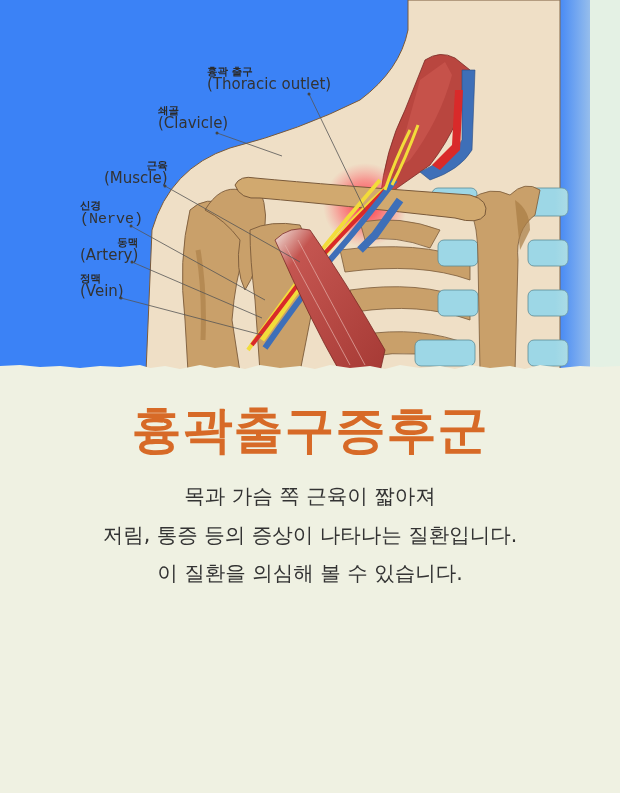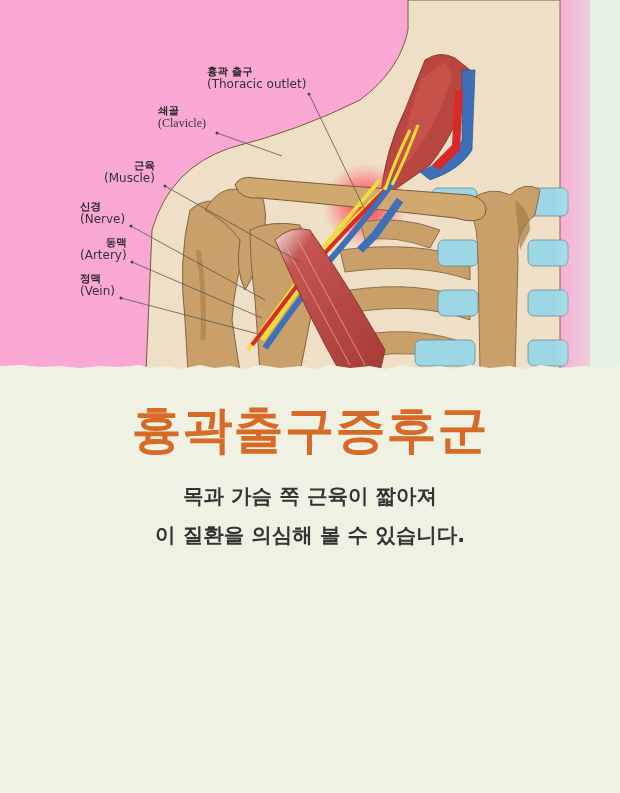--- a/index.html
+++ b/index.html
@@ -4,50 +4,50 @@
 <style>
   * { margin: 0; padding: 0; box-sizing: border-box; }
   html, body { width: 620px; height: 793px; overflow: hidden; }
   body {
     background: #eff1e2;
     font-family: "DejaVu Sans", "Liberation Sans", sans-serif;
     position: relative;
   }
   .illustration {
     position: absolute; left: 0; top: 0; width: 620px; height: 372px;
-    background: #f9a8d4;
+    background: #3b82f6;
     overflow: hidden;
   }
   .illustration svg { position: absolute; left: 0; top: 0; }
   .label {
     position: absolute;
     font-family: "DejaVu Sans", "Liberation Sans", sans-serif;
     font-size: 10.5px;
     line-height: 13px;
     color: #2b2b2b;
     font-weight: bold;
   }
-  .label .en { font-weight: normal; font-size: 12px; color: #333; }
+  .label .en { font-weight: normal; font-size: 15px; color: #333; }
   .paper-edge { position: absolute; left: 0; top: 358px; width: 620px; height: 24px; }
   .title {
     position: absolute; left: 0; top: 392px; width: 620px;
     text-align: center;
     font-size: 50px;
     font-weight: bold;
     color: #d76a27;
     letter-spacing: 1px;
     line-height: 76px;
   }
   .body-text {
     position: absolute; left: 0; top: 477px; width: 620px;
     text-align: center;
     color: #333333;
     font-size: 20.5px;
     line-height: 38.5px;
-    font-weight: 700;
+    font-weight: 400;
   }
   .body-text div { white-space: nowrap; }
 </style>
 </head>
 <body>
 
 <div class="illustration">
   <svg width="620" height="372" viewBox="0 0 620 372">
     <defs>
       <radialGradient id="glow" cx="50%" cy="50%" r="50%">
@@ -132,29 +132,29 @@
       <circle cx="131" cy="226" r="1.5"></circle>
       <circle cx="132" cy="262" r="1.5"></circle>
       <circle cx="121" cy="298" r="1.5"></circle>
     </g>
   </svg>
 
   <div class="label" style="left:207px; top:65px;">
     <div>흉곽 출구</div>
     <div class="en">(Thoracic outlet)</div>
   </div>
-  <div class="label" style="left:158px; top:104px;font-family:Liberation Serif, serif;">
+  <div class="label" style="left:158px; top:104px;">
     <div>쇄골</div>
     <div class="en">(Clavicle)</div>
   </div>
   <div class="label" style="left:104px; top:159px;text-align:right;">
     <div>근육</div>
     <div class="en">(Muscle)</div>
   </div>
-  <div class="label" style="left:80px; top:200px;">
+  <div class="label" style="left:80px; top:200px;font-family:Liberation Mono, monospace;">
     <div>신경</div>
     <div class="en">(Nerve)</div>
   </div>
   <div class="label" style="left:80px; top:236px;text-align:right;">
     <div>동맥</div>
     <div class="en">(Artery)</div>
   </div>
   <div class="label" style="left:80px; top:272px;">
     <div>정맥</div>
     <div class="en">(Vein)</div>
@@ -162,14 +162,15 @@
 </div>
 
 <svg class="paper-edge" width="620" height="24" viewBox="0 0 620 24">
   <path d="M0 8 L20 7 L40 9 L60 8 L80 10 L100 8 L120 9 L140 7 L150 10 L165 8 L180 11 L200 7 L215 10 L230 8 L245 11 L260 7 L280 10 L300 8 L315 11 L330 7 L350 10 L370 8 L385 11 L400 7 L420 10 L440 8 L455 11 L470 7 L490 10 L510 8 L525 11 L540 7 L560 10 L580 8 L600 9 L620 8 L620 24 L0 24 Z" fill="#eff1e2"></path>
 </svg>
 
 <div class="title">흉곽출구증후군</div>
 
 <div class="body-text">
   <div>목과 가슴 쪽 근육이 짧아져</div>
+  <div>저림, 통증 등의 증상이 나타나는 질환입니다.</div>
   <div>이 질환을 의심해 볼 수 있습니다.</div>
 </div>
 
 </body></html>

